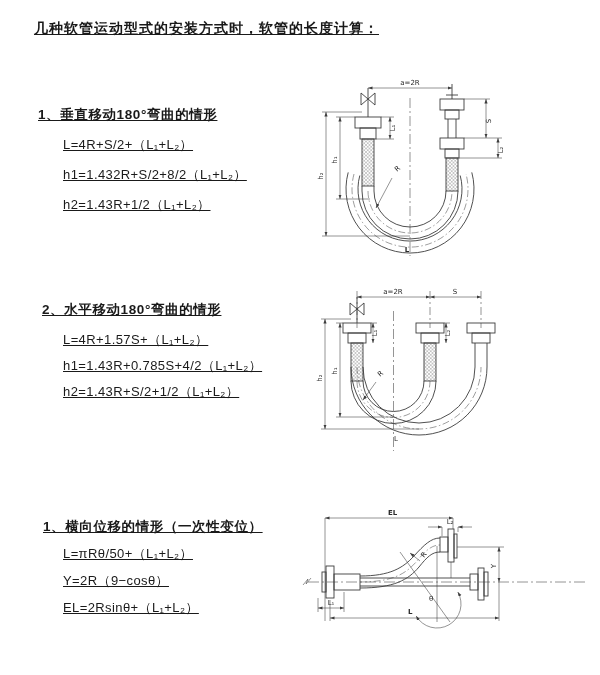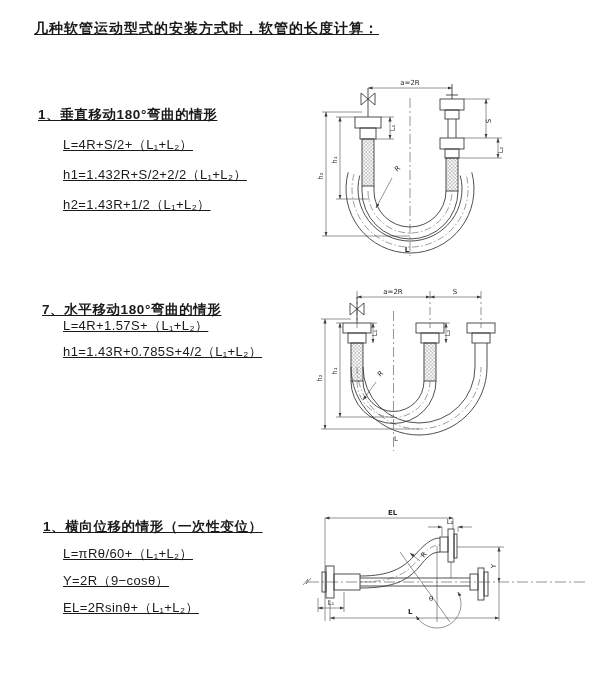--- a/index.html
+++ b/index.html
@@ -8,52 +8,53 @@
     font-family:"Liberation Sans","DejaVu Sans",sans-serif;color:#1a1a1a;
   }
   .abs{position:absolute;text-decoration:underline;}
   .title{left:34px;top:20px;font-size:14px;font-weight:bold;letter-spacing:1px;}
   .heading{font-size:13.5px;font-weight:bold;letter-spacing:0.6px;}
   .fgroup .fline{font-size:13px;font-weight:500;letter-spacing:0.4px;white-space:pre;}
   .h1{left:38px;top:106px;}
   .f1{left:63px;top:130px;}
   .f1 .fline{line-height:30px;}
   .h2{left:42px;top:301px;}
-  .f2{left:63px;top:313px;}
+  .f2{left:63px;top:327px;}
   .f2 .fline{line-height:26px;}
   .h3{left:43px;top:518px;}
   .f3{left:63px;top:540px;}
   .f3 .fline{line-height:27px;}
   svg{position:absolute;overflow:visible;}
   svg text{font-family:"DejaVu Sans","Liberation Sans",sans-serif;font-size:7px;fill:#2b2b2b;}
   .d1{left:310px;top:68px;}
   .d2{left:310px;top:283px;}
   .d3{left:300px;top:500px;}
 </style>
 </head>
 <body>
 
 <div class="abs title">几种软管运动型式的安装方式时，软管的长度计算：</div>
 
 <div class="abs heading h1">1、垂直移动180°弯曲的情形</div>
 <div class="abs fgroup f1">
   <div class="fline">L=4R+S/2+（L₁+L₂）</div>
-  <div class="fline">h1=1.432R+S/2+2/2（L₁+L₂）</div>
+  <div class="fline">h1=1.432R+S/2+8/2（L₁+L₂）</div>
   <div class="fline">h2=1.43R+1/2（L₁+L₂）</div>
 </div>
 
-<div class="abs heading h2">7、水平移动180°弯曲的情形</div>
+<div class="abs heading h2">2、水平移动180°弯曲的情形</div>
 <div class="abs fgroup f2">
   <div class="fline">L=4R+1.57S+（L₁+L₂）</div>
   <div class="fline">h1=1.43R+0.785S+4/2（L₁+L₂）</div>
+  <div class="fline">h2=1.43R+S/2+1/2（L₁+L₂）</div>
 </div>
 
 <div class="abs heading h3">1、横向位移的情形（一次性变位）</div>
 <div class="abs fgroup f3">
-  <div class="fline">L=πRθ/60+（L₁+L₂）</div>
+  <div class="fline">L=πRθ/50+（L₁+L₂）</div>
   <div class="fline">Y=2R（9−cosθ）</div>
   <div class="fline">EL=2Rsinθ+（L₁+L₂）</div>
 </div>
 
 <svg class="d1" width="250" height="200" viewBox="0 0 250 200">
   <defs>
     <pattern id="hpA" width="3.5" height="3.5" patternUnits="userSpaceOnUse">
       <path d="M0,3.5 L3.5,0 M0,0 L3.5,3.5" stroke="#8a8a8a" stroke-width="0.45"></path>
     </pattern>
     <marker id="arA" markerWidth="6" markerHeight="5" refX="4.5" refY="1.6" orient="auto-start-reverse" markerUnits="userSpaceOnUse">

